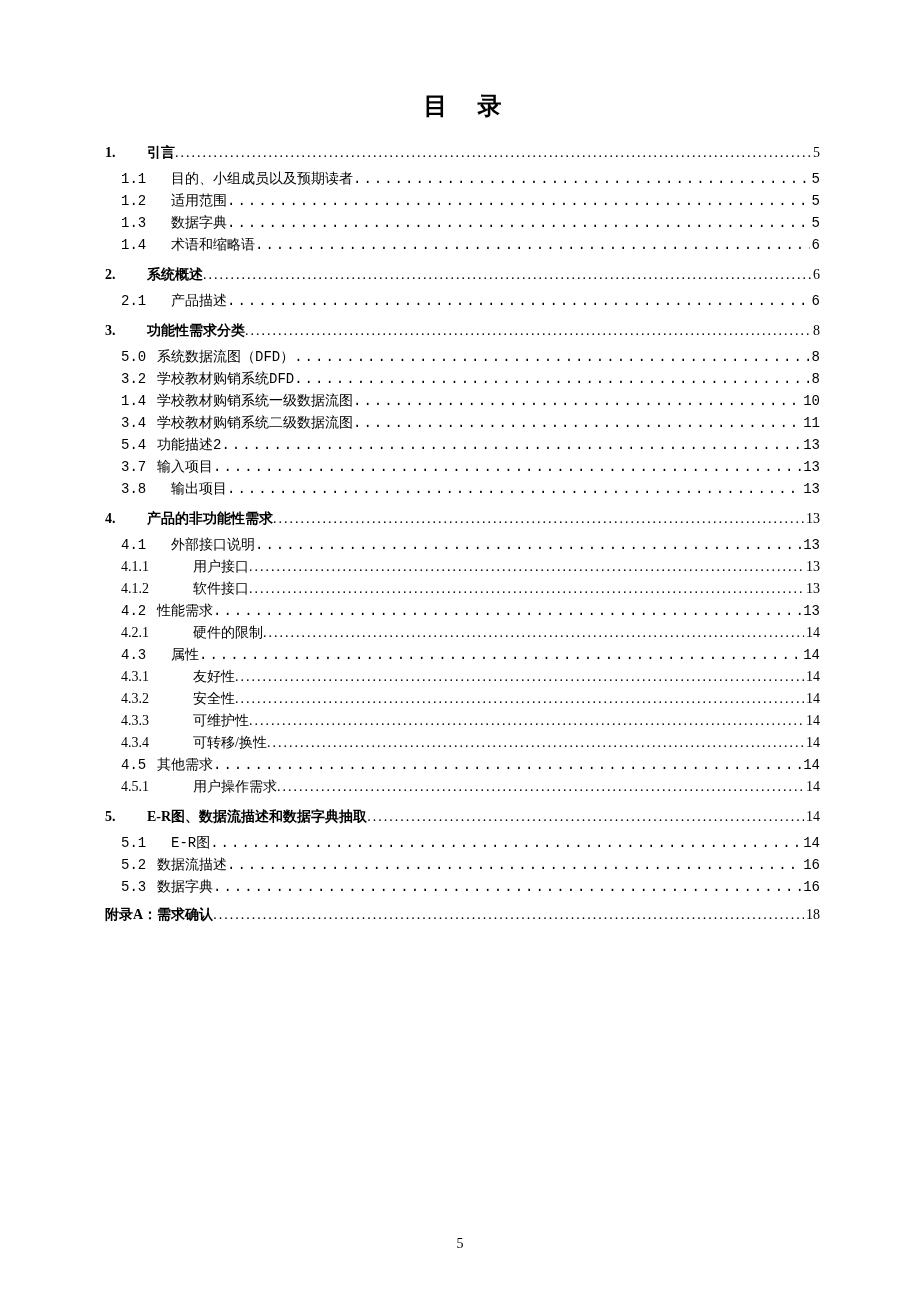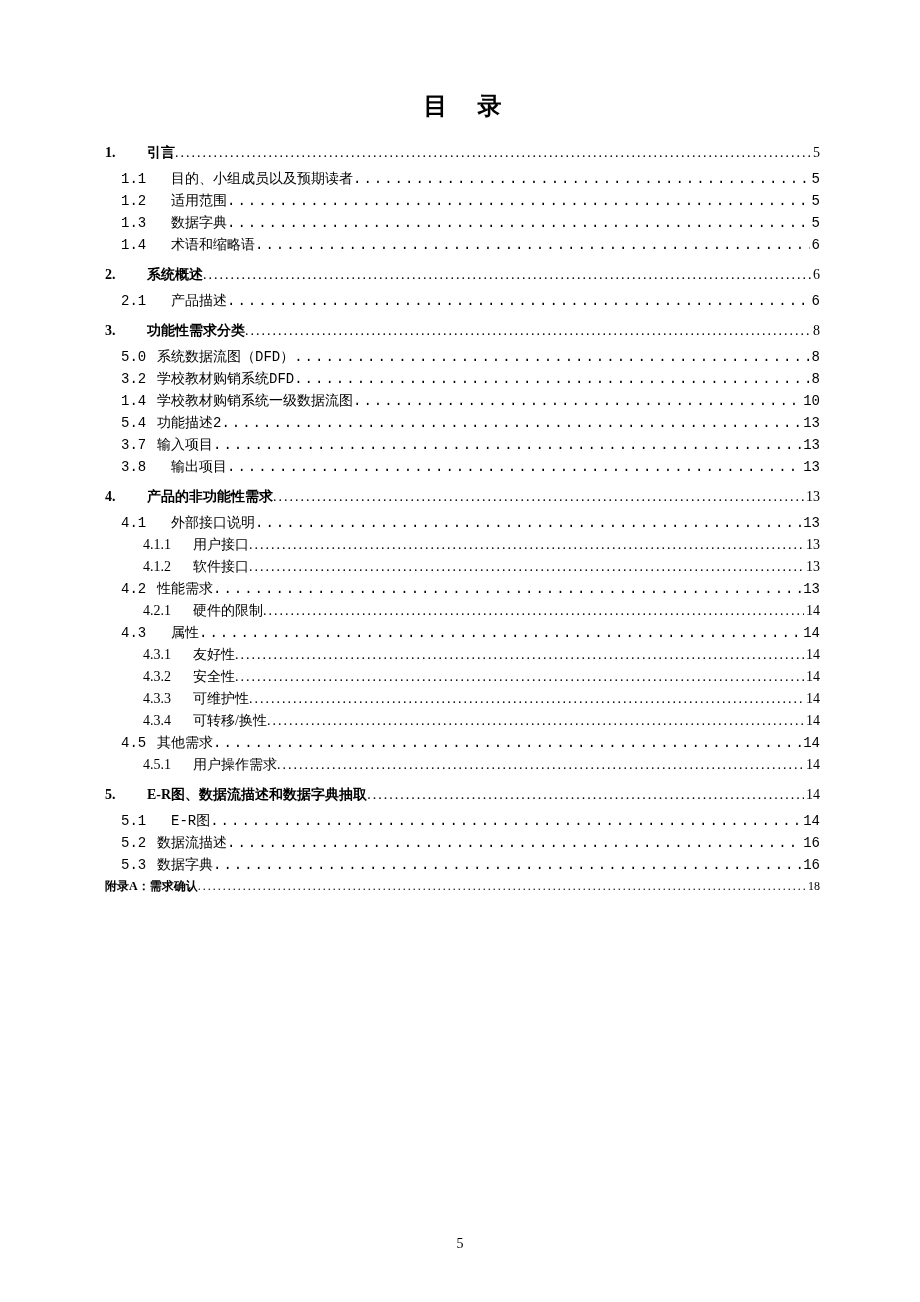--- a/index.html
+++ b/index.html
@@ -47,26 +47,25 @@
     .toc-entry.level2 {
       font-size: 14px;
       margin-bottom: 8px;
       padding-left: 16px;
       font-family: Liberation Mono, monospace;
     }
     .toc-entry.level3 {
       font-size: 14px;
       margin-bottom: 8px;
       padding-left: 16px;
-      text-align: center;
     }
     .toc-entry.appendix {
       font-weight: bold;
-      font-size: 12px;
-      margin-top: 8px;
+      font-size: 14px;
+      margin-top: 14px;
     }
     .toc-num {
       flex-shrink: 0;
     }
     .toc-num.l1 {
       width: 42px;
     }
     .toc-num.l2 {
       width: 50px;
     }
@@ -169,20 +168,26 @@
         <span class="toc-leader"></span>
         <span class="toc-page">8</span>
       </div>
       <div class="toc-entry level2">
         <span class="toc-num l2narrow">1.4</span>
         <span class="toc-text">学校教材购销系统一级数据流图</span>
         <span class="toc-leader"></span>
         <span class="toc-page">10</span>
       </div>
       <div class="toc-entry level2">
+        <span class="toc-num l2narrow">3.4</span>
+        <span class="toc-text">学校教材购销系统二级数据流图</span>
+        <span class="toc-leader"></span>
+        <span class="toc-page">11</span>
+      </div>
+      <div class="toc-entry level2">
         <span class="toc-num l2narrow">5.4</span>
         <span class="toc-text">功能描述2</span>
         <span class="toc-leader"></span>
         <span class="toc-page">13</span>
       </div>
       <div class="toc-entry level2">
         <span class="toc-num l2narrow">3.7</span>
         <span class="toc-text">输入项目</span>
         <span class="toc-leader"></span>
         <span class="toc-page">13</span>

